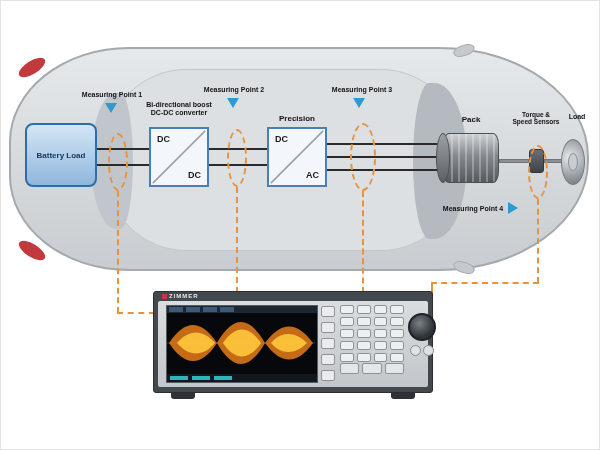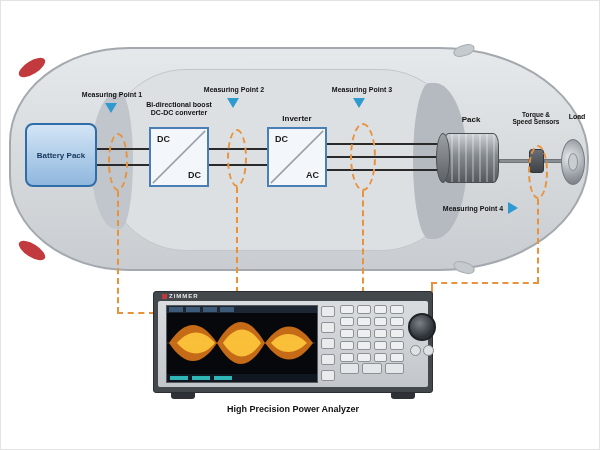--- a/index.html
+++ b/index.html
@@ -99,21 +99,21 @@
   <div class="abs wire" style="left:96px;top:163px;width:52px;"></div>
   <div class="abs wire" style="left:208px;top:147px;width:58px;"></div>
   <div class="abs wire" style="left:208px;top:163px;width:58px;"></div>
   <div class="abs wire" style="left:326px;top:142px;width:116px;"></div>
   <div class="abs wire" style="left:326px;top:155px;width:116px;"></div>
   <div class="abs wire" style="left:326px;top:168px;width:116px;"></div>
   <div class="abs shaft" style="left:498px;top:158px;width:30px;"></div>
   <div class="abs shaft" style="left:543px;top:158px;width:25px;"></div>
 
   <div class="abs battery" style="left:24px;top:122px;width:72px;height:64px;">
-    <span>Battery Pack</span>
+    <span>Battery Load</span>
   </div>
 
   <div class="abs pe-box" style="left:148px;top:126px;width:60px;height:60px;">
     <svg viewBox="0 0 60 60" preserveAspectRatio="none">
         <line x1="58" y1="2" x2="2" y2="58" stroke="#9aa0a6" stroke-width="1.6"></line>
       </svg>
     <span class="pe-txt" style="left:6px;top:5px;">DC</span>
     <span class="pe-txt" style="right:6px;bottom:5px;">DC</span>
   </div>
 
@@ -126,21 +126,21 @@
   </div>
 
   <div class="abs motor" style="left:442px;top:132px;width:56px;height:50px;"></div>
   <div class="abs motor-cap" style="left:435px;top:132px;width:14px;height:50px;"></div>
   <div class="abs sensor" style="left:528px;top:148px;width:15px;height:24px;"></div>
   <div class="abs flywheel" style="left:560px;top:138px;width:24px;height:46px;"></div>
   <div class="abs hub" style="left:567px;top:152px;width:10px;height:18px;"></div>
 
   <div class="lbl pre" style="left:118px;top:100px;width:120px;font-size:7px;">Bi-directional boost
 DC-DC converter</div>
-  <div class="lbl" style="left:266px;top:113px;width:60px;font-size:8px;">Inverter</div>
+  <div class="lbl" style="left:266px;top:113px;width:60px;font-size:8px;">Precision</div>
   <div class="lbl" style="left:438px;top:114px;width:64px;font-size:8px;">Pack</div>
   <div class="lbl pre" style="left:504px;top:110px;width:62px;font-size:6.5px;">Torque &amp;
 Speed Sensors</div>
   <div class="lbl" style="left:562px;top:112px;width:28px;font-size:7px;">Load</div>
 
   <div class="lbl" style="left:72px;top:90px;width:78px;font-size:7px;">Measuring Point 1</div>
   <div class="abs tri-down" style="left:104px;top:102px;"></div>
   <div class="lbl" style="left:194px;top:85px;width:78px;font-size:7px;">Measuring Point 2</div>
   <div class="abs tri-down" style="left:226px;top:97px;"></div>
   <div class="lbl" style="left:322px;top:85px;width:78px;font-size:7px;">Measuring Point 3</div>
@@ -220,15 +220,14 @@
         <div class="key2"></div>
       </div>
       <div class="knob"></div>
       <div class="rbtn" style="left:252px;top:44px;"></div>
       <div class="rbtn" style="left:265px;top:44px;"></div>
     </div>
   </div>
   <div class="abs foot" style="left:170px;top:392px;"></div>
   <div class="abs foot" style="left:390px;top:392px;"></div>
 
-  <div class="lbl" style="left:152px;top:403px;width:280px;font-size:9px;">High Precision Power Analyzer</div>
 
 </div>
 
 </body></html>

